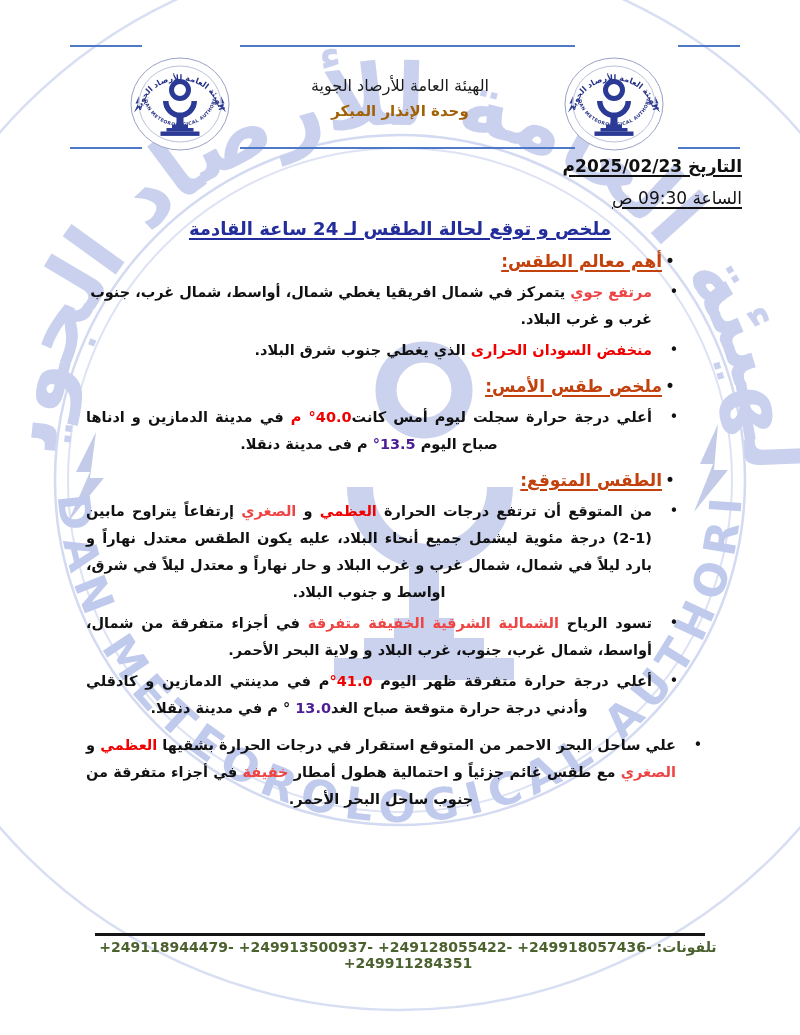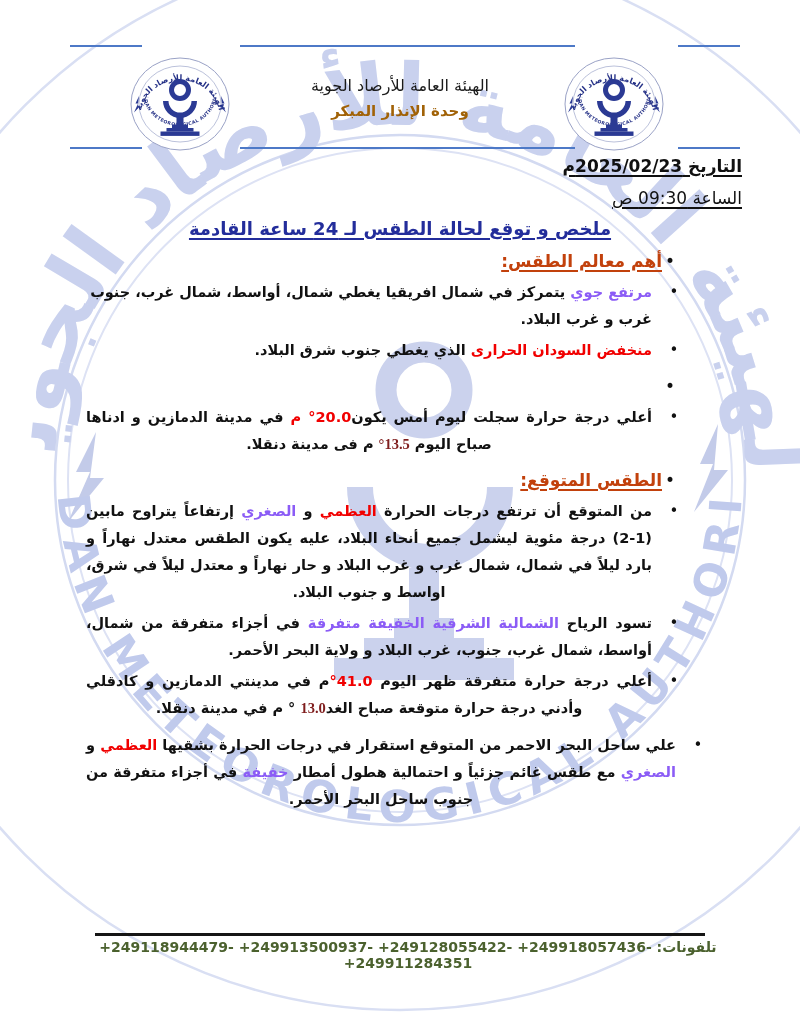--- a/index.html
+++ b/index.html
@@ -40,22 +40,22 @@
   .blt { flex:0 0 16px; text-align:center; color:#111; }
   .blt::before { content:"•"; font-size:15px; }
   .hrow .blt::before { font-size:17px; }
   .h-text { font-size:17px; font-weight:bold; color:#c2410c; }
   .itext { flex:1; font-size:14.5px; font-weight:bold; color:#111;
            padding-left:28px; padding-right:14px; }
   .al-right  { text-align:right; }
   .al-justc  { text-align:justify; text-align-last:center; }
   .al-justr  { text-align:justify; text-align-last:right; }
   .seg-red  { color:#f10000;text-align:center; }
-  .seg-blue { color:#8b5cf6; }
-  .seg-num  { color:#7f1d1d;font-family:Liberation Serif, serif; }
+  .seg-blue { color:#ef4444; }
+  .seg-num  { color:#4c1d95; }
 
   
   .foot-rule { position:absolute; left:95px; top:933px; width:610px; height:3px; background:#151515; z-index:1; }
   .foot { position:absolute; left:60px; right:44px; top:939px; text-align:center; direction:rtl;
           font-size:14px; font-weight:bold; color:#4b612e; z-index:1; }
   .foot .nums { direction:ltr; unicode-bidi:embed; }
 </style>
 </head>
 <body>
 
@@ -164,24 +164,25 @@
       </div>
       <div class="irow ind-a">
         <span class="blt"></span>
         <p class="itext al-right"><span class="seg-red">منخفض السودان الحرارى</span><span> الذي يغطي جنوب شرق البلاد.</span></p>
       </div>
     </div>
 
     <div class="section">
       <div class="hrow">
         <span class="blt"></span>
-      </div>
-      <div class="irow ind-a">
-        <span class="blt"></span>
-        <p class="itext al-justc"><span>أعلي درجة حرارة سجلت ليوم أمس يكون</span><span class="seg-red">20.0° م</span><span> في مدينة الدمازين و  ادناها صباح اليوم </span><span class="seg-num">13.5°</span><span> م فى مدينة دنقلا.</span></p>
+        <span class="h-text u">ملخص طقس الأمس:</span>
+      </div>
+      <div class="irow ind-a">
+        <span class="blt"></span>
+        <p class="itext al-justc"><span>أعلي درجة حرارة سجلت ليوم أمس كانت</span><span class="seg-red">40.0° م</span><span> في مدينة الدمازين و  ادناها صباح اليوم </span><span class="seg-num">13.5°</span><span> م فى مدينة دنقلا.</span></p>
       </div>
     </div>
 
     <div class="section">
       <div class="hrow">
         <span class="blt"></span>
         <span class="h-text u">الطقس المتوقع:</span>
       </div>
       <div class="irow ind-a">
         <span class="blt"></span>

